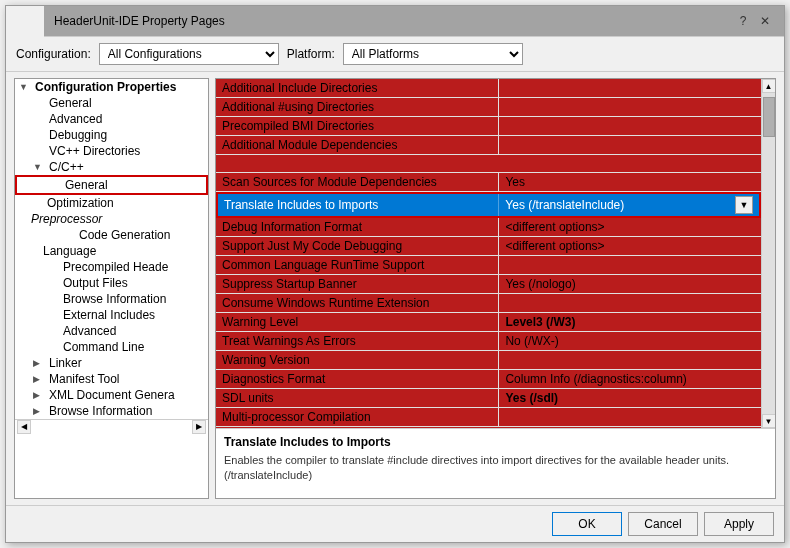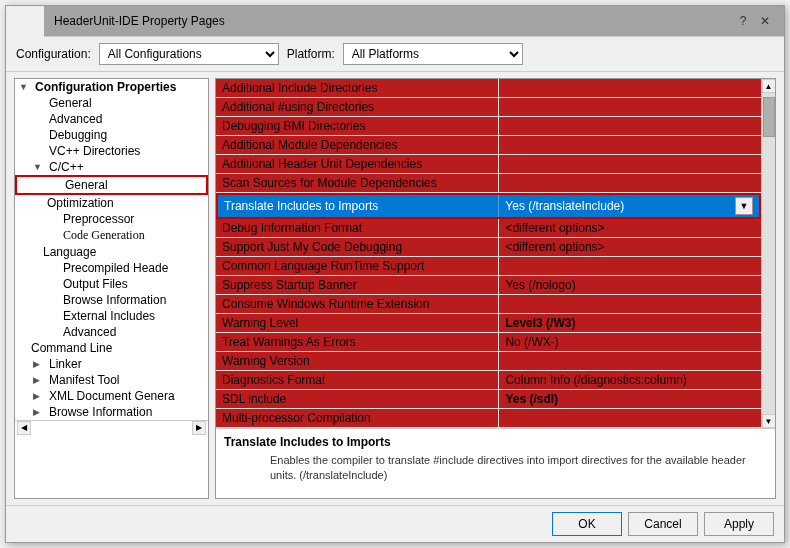--- a/index.html
+++ b/index.html
@@ -166,21 +166,20 @@
     }
     .desc-title {
       font-weight: bold;
       font-size: 12px;
       margin-bottom: 4px;
     }
     .desc-text {
       font-size: 11px;
       color: #333;
       line-height: 1.4;
-      margin-left: 46px;
     }
     
     .button-bar {
       padding: 6px 10px;
       display: flex;
       justify-content: flex-end;
       gap: 6px;
       border-top: 1px solid #ccc;
       background: #f0f0f0;
     }
@@ -307,53 +306,53 @@
             <span class="tree-label">C/C++</span>
           </div>
           <div class="tree-item" style="background: rgb(255, 255, 255); border: 2px solid rgb(204, 0, 0); color: rgb(0, 0, 0); padding-left: 32px;">
             <span style="display: inline-block; width: 14px; font-size: 9px; color: rgb(0, 0, 0);"></span>
             <span class="tree-label">General</span>
           </div>
           <div class="tree-item" style="padding-left: 16px;">
             <span style="display: inline-block; width: 14px; font-size: 9px; color: rgb(85, 85, 85);"></span>
             <span class="tree-label">Optimization</span>
           </div>
+          <div class="tree-item" style=" font-style: italic;">
+            <span style="display: inline-block; width: 14px; font-size: 9px; color: rgb(85, 85, 85);"></span>
+            <span class="tree-label">Preprocessor</span>
+          </div>
+          <div class="tree-item" style="padding-left: 48px;">
+            <span style="display: inline-block; width: 14px; font-size: 9px; color: rgb(85, 85, 85);"></span>
+            <span class="tree-label">Code Generation</span>
+          </div>
+          <div class="tree-item" style="padding-left: 12px;">
+            <span style="display: inline-block; width: 14px; font-size: 9px; color: rgb(85, 85, 85);"></span>
+            <span class="tree-label">Language</span>
+          </div>
           <div class="tree-item" style="padding-left: 32px;">
             <span style="display: inline-block; width: 14px; font-size: 9px; color: rgb(85, 85, 85);"></span>
-            <span class="tree-label">Preprocessor</span>
-          </div>
-          <div class="tree-item" style="padding-left: 32px; font-family: Liberation Serif, serif;">
-            <span style="display: inline-block; width: 14px; font-size: 9px; color: rgb(85, 85, 85);"></span>
-            <span class="tree-label">Code Generation</span>
-          </div>
-          <div class="tree-item" style="padding-left: 12px;">
-            <span style="display: inline-block; width: 14px; font-size: 9px; color: rgb(85, 85, 85);"></span>
-            <span class="tree-label">Language</span>
+            <span class="tree-label">Precompiled Heade</span>
           </div>
           <div class="tree-item" style="padding-left: 32px;">
             <span style="display: inline-block; width: 14px; font-size: 9px; color: rgb(85, 85, 85);"></span>
-            <span class="tree-label">Precompiled Heade</span>
+            <span class="tree-label">Output Files</span>
           </div>
           <div class="tree-item" style="padding-left: 32px;">
             <span style="display: inline-block; width: 14px; font-size: 9px; color: rgb(85, 85, 85);"></span>
-            <span class="tree-label">Output Files</span>
+            <span class="tree-label">Browse Information</span>
           </div>
           <div class="tree-item" style="padding-left: 32px;">
             <span style="display: inline-block; width: 14px; font-size: 9px; color: rgb(85, 85, 85);"></span>
-            <span class="tree-label">Browse Information</span>
+            <span class="tree-label">External Includes</span>
           </div>
           <div class="tree-item" style="padding-left: 32px;">
             <span style="display: inline-block; width: 14px; font-size: 9px; color: rgb(85, 85, 85);"></span>
-            <span class="tree-label">External Includes</span>
+            <span class="tree-label">Advanced</span>
           </div>
           <div class="tree-item" style="padding-left: 32px;">
-            <span style="display: inline-block; width: 14px; font-size: 9px; color: rgb(85, 85, 85);"></span>
-            <span class="tree-label">Advanced</span>
-          </div>
-          <div class="tree-item" style="">
             <span style="display: inline-block; width: 14px; font-size: 9px; color: rgb(85, 85, 85);"></span>
             <span class="tree-label">Command Line</span>
           </div>
           <div class="tree-item" style="padding-left: 18px;">
             <span style="display: inline-block; width: 14px; font-size: 9px; color: rgb(85, 85, 85);">▶</span>
             <span class="tree-label">Linker</span>
           </div>
           <div class="tree-item" style="padding-left: 18px;">
             <span style="display: inline-block; width: 14px; font-size: 9px; color: rgb(85, 85, 85);">▶</span>
             <span class="tree-label">Manifest Tool</span>
@@ -382,39 +381,41 @@
                 <span></span>
               </div>
             </div>
             <div class="prop-row">
               <div class="prop-name">Additional #using Directories</div>
               <div class="prop-value">
                 <span></span>
               </div>
             </div>
             <div class="prop-row">
-              <div class="prop-name">Debugging BMI Directories</div>
+              <div class="prop-name">Precompiled BMI Directories</div>
               <div class="prop-value">
                 <span></span>
               </div>
             </div>
             <div class="prop-row">
               <div class="prop-name">Additional Module Dependencies</div>
               <div class="prop-value">
                 <span></span>
               </div>
             </div>
             <div class="prop-row">
-              <div class="prop-name">Additional Header Unit Dependencies</div>
               <div class="prop-value">
                 <span></span>
               </div>
             </div>
             <div class="prop-row">
               <div class="prop-name">Scan Sources for Module Dependencies</div>
+              <div class="prop-value">
+                <span>Yes</span>
+              </div>
             </div>
             <div class="prop-row" style="background: rgb(0, 120, 212); color: white; border: 2px solid rgb(204, 0, 0);">
               <div class="prop-name" style="border-right: 1px solid rgba(255, 255, 255, 0.3);">Translate Includes to Imports</div>
               <div class="prop-value">
                 <span>Yes (/translateInclude)</span>
                 <button class="prop-dropdown-btn" style="background: rgb(240, 240, 240); color: rgb(0, 0, 0);">▼</button>
               </div>
             </div>
             <div class="prop-row">
               <div class="prop-name">Debug Information Format</div>
@@ -464,21 +465,21 @@
                 <span></span>
               </div>
             </div>
             <div class="prop-row">
               <div class="prop-name">Diagnostics Format</div>
               <div class="prop-value">
                 <span>Column Info (/diagnostics:column)</span>
               </div>
             </div>
             <div class="prop-row">
-              <div class="prop-name">SDL include</div>
+              <div class="prop-name">SDL units</div>
               <div class="prop-value">
                 <span style="font-weight: bold;">Yes (/sdl)</span>
               </div>
             </div>
             <div class="prop-row">
               <div class="prop-name">Multi-processor Compilation</div>
               <div class="prop-value">
                 <span></span>
               </div>
             </div>

